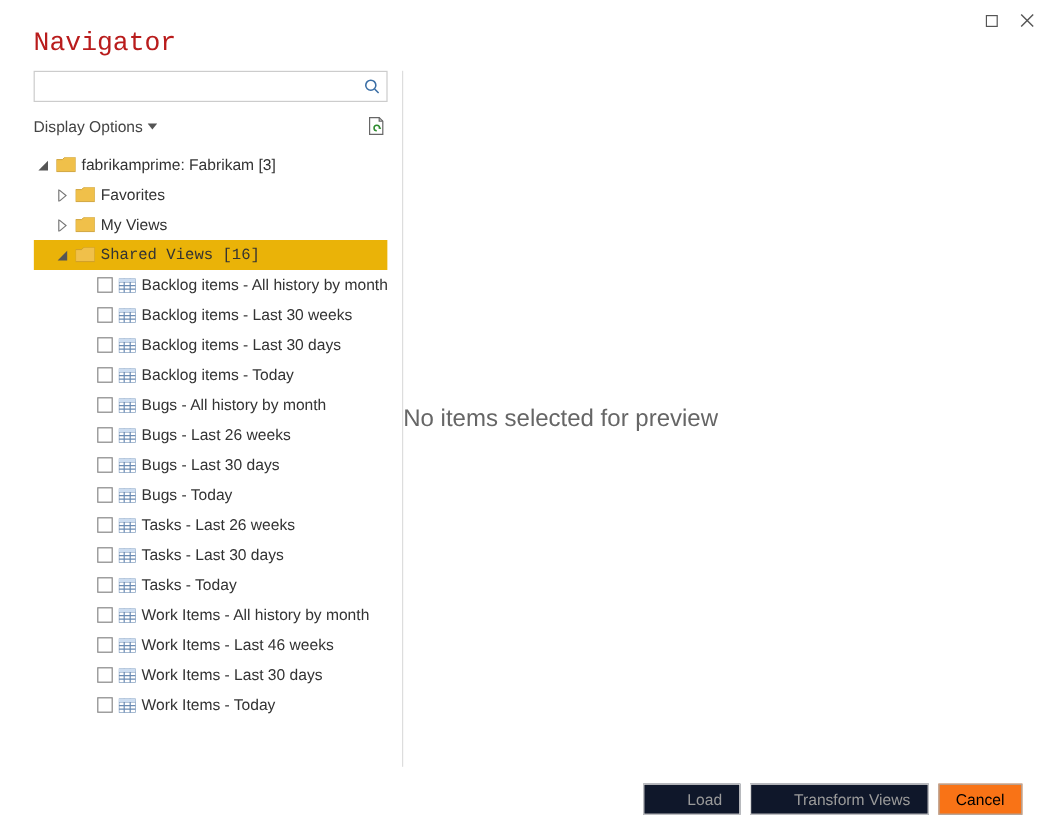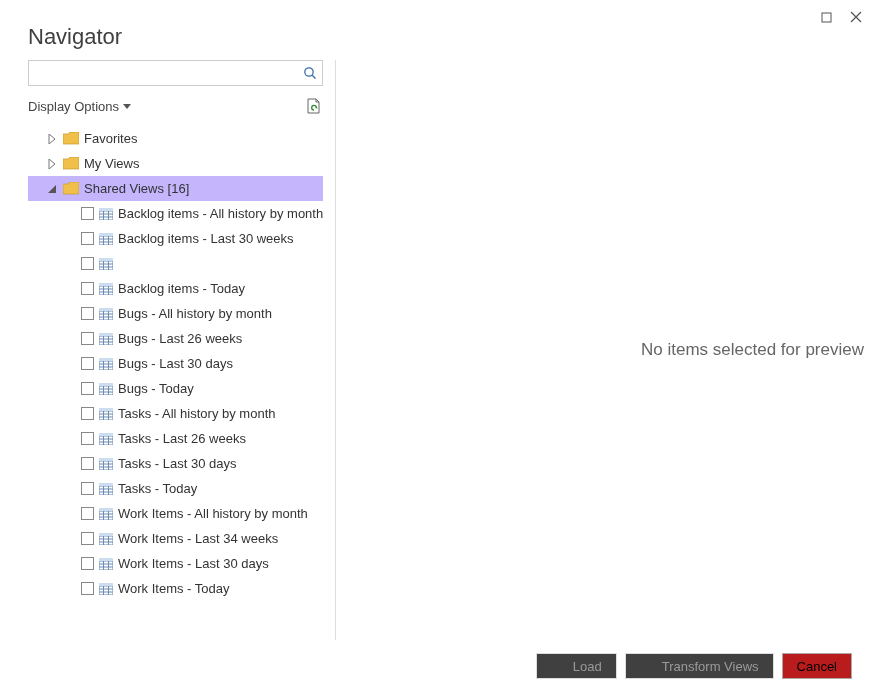--- a/index.html
+++ b/index.html
@@ -33,26 +33,27 @@
       cursor: pointer;
     }
     .titlebar svg { display: block; }
     .header {
       padding: 24px 28px 10px 28px;
     }
     .header h1 {
       margin: 0;
       font-size: 22px;
       font-weight: 400;
-      color: #404040;
+      color: #b91c1c;
+      font-family: Liberation Mono, monospace;
     }
     .content {
       display: flex;
       height: calc(100% - 120px);
-      padding: 0 16px 0 28px;
+      padding: 0 0 0 28px;
     }
     .left {
       width: 308px;
       border-right: 1px solid #ddd;
       padding-right: 12px;
       display: flex;
       flex-direction: column;
     }
     .search-row {
       position: relative;
@@ -102,21 +103,22 @@
       overflow-y: auto;
     }
     .tree-row {
       display: flex;
       align-items: center;
       height: 25px;
       gap: 5px;
       cursor: default;
     }
     .tree-row.selected {
-      background: #c4b5fd;
+      background: #eab308;
+      font-family: Liberation Mono, monospace;
     }
     .tree-row .expander {
       width: 12px;
       height: 12px;
       display: flex;
       align-items: center;
       justify-content: center;
       cursor: pointer;
       flex-shrink: 0;
     }
@@ -135,49 +137,49 @@
       height: 13px;
       border: 1px solid #888;
       background: #fff;
       flex-shrink: 0;
       cursor: pointer;
     }
     .right {
       flex: 1;
       display: flex;
       align-items: center;
-      justify-content: flex-end;
+      justify-content: flex-start;
       color: #666;
-      font-size: 17px;
+      font-size: 20px;
     }
     .footer {
       position: absolute;
       bottom: 0;
       left: 0;
       right: 0;
       height: 52px;
       display: flex;
       align-items: center;
       justify-content: flex-end;
       gap: 8px;
       padding: 0 28px 16px 0;
     }
     .footer button {
       height: 26px;
       padding: 0 14px;
       font-family: inherit;
       font-size: 13px;
       border: 1px solid #aaa;
-      background: #b91c1c;
+      background: #f97316;
       cursor: pointer;
     }
     .footer button.disabled {
       color: #9a9a9a;
       border-color: #ddd;
-      background: #404040;
+      background: #0f172a;
       cursor: default;
       padding-left: 36px;
     }
     .indent-0 { padding-left: 2px; }
     .indent-1 { padding-left: 18px; }
     .indent-2 { padding-left: 36px; text-align: right; }
   </style>
 </head>
 <body>
 
@@ -224,20 +226,33 @@
           <path d="M3 1 H11 L14 4 V15 H3 Z" fill="none" stroke="#666" stroke-width="1"></path>
           <path d="M11 1 V4 H14" fill="none" stroke="#666" stroke-width="1"></path>
           <path d="M9 12 A2.3 2.3 0 1 1 11.3 9.7" fill="none" stroke="#2e8b2e" stroke-width="1.3"></path>
           <polygon points="11.5,8.5 12.7,10.5 10.3,10.2" fill="#2e8b2e"></polygon>
         </svg>
       </div>
     </div>
 
     <div class="tree">
 
+      <div class="tree-row indent-0">
+        <span class="expander">
+          <svg width="10" height="10" viewBox="0 0 10 10">
+              <polygon points="1,9 9,9 9,1" fill="#555"></polygon>
+            </svg>
+        </span>
+        <span class="icon">
+          <svg width="16" height="13" viewBox="0 0 16 13">
+              <path d="M0 2 L5 2 L7 0 L16 0 L16 12 L0 12 Z" fill="#f0c04a" stroke="#c89a2a" stroke-width="0.7"></path>
+            </svg>
+        </span>
+        <span class="label">fabrikamprime: Fabrikam [3]</span>
+      </div>
 
       <div class="tree-row indent-1">
         <span class="expander">
           <svg width="10" height="10" viewBox="0 0 10 10">
               <polygon points="2,0 8,5 2,10" fill="none" stroke="#777" stroke-width="1"></polygon>
             </svg>
         </span>
         <span class="icon">
           <svg width="16" height="13" viewBox="0 0 16 13">
               <path d="M0 2 L5 2 L7 0 L16 0 L16 12 L0 12 Z" fill="#f0c04a" stroke="#c89a2a" stroke-width="0.7"></path>
@@ -314,20 +329,21 @@
               <svg width="14" height="12" viewBox="0 0 14 12">
                 <rect x="0" y="0" width="14" height="12" fill="#fff" stroke="#6a8bb3" stroke-width="1"></rect>
                 <line x1="0" y1="3" x2="14" y2="3" stroke="#6a8bb3" stroke-width="1"></line>
                 <line x1="0" y1="6" x2="14" y2="6" stroke="#6a8bb3" stroke-width="1"></line>
                 <line x1="0" y1="9" x2="14" y2="9" stroke="#6a8bb3" stroke-width="1"></line>
                 <line x1="4.5" y1="0" x2="4.5" y2="12" stroke="#6a8bb3" stroke-width="1"></line>
                 <line x1="9.5" y1="0" x2="9.5" y2="12" stroke="#6a8bb3" stroke-width="1"></line>
                 <rect x="0" y="0" width="14" height="3" fill="#cdddf0"></rect>
               </svg>
             </span>
+            <span class="label">Backlog items - Last 30 days</span>
           </div>
           <div class="tree-row indent-2">
             <span class="expander"></span>
             <span class="checkbox"></span>
             <span class="icon">
               <svg width="14" height="12" viewBox="0 0 14 12">
                 <rect x="0" y="0" width="14" height="12" fill="#fff" stroke="#6a8bb3" stroke-width="1"></rect>
                 <line x1="0" y1="3" x2="14" y2="3" stroke="#6a8bb3" stroke-width="1"></line>
                 <line x1="0" y1="6" x2="14" y2="6" stroke="#6a8bb3" stroke-width="1"></line>
                 <line x1="0" y1="9" x2="14" y2="9" stroke="#6a8bb3" stroke-width="1"></line>
@@ -409,36 +425,20 @@
               <svg width="14" height="12" viewBox="0 0 14 12">
                 <rect x="0" y="0" width="14" height="12" fill="#fff" stroke="#6a8bb3" stroke-width="1"></rect>
                 <line x1="0" y1="3" x2="14" y2="3" stroke="#6a8bb3" stroke-width="1"></line>
                 <line x1="0" y1="6" x2="14" y2="6" stroke="#6a8bb3" stroke-width="1"></line>
                 <line x1="0" y1="9" x2="14" y2="9" stroke="#6a8bb3" stroke-width="1"></line>
                 <line x1="4.5" y1="0" x2="4.5" y2="12" stroke="#6a8bb3" stroke-width="1"></line>
                 <line x1="9.5" y1="0" x2="9.5" y2="12" stroke="#6a8bb3" stroke-width="1"></line>
                 <rect x="0" y="0" width="14" height="3" fill="#cdddf0"></rect>
               </svg>
             </span>
-            <span class="label">Tasks - All history by month</span>
-          </div>
-          <div class="tree-row indent-2">
-            <span class="expander"></span>
-            <span class="checkbox"></span>
-            <span class="icon">
-              <svg width="14" height="12" viewBox="0 0 14 12">
-                <rect x="0" y="0" width="14" height="12" fill="#fff" stroke="#6a8bb3" stroke-width="1"></rect>
-                <line x1="0" y1="3" x2="14" y2="3" stroke="#6a8bb3" stroke-width="1"></line>
-                <line x1="0" y1="6" x2="14" y2="6" stroke="#6a8bb3" stroke-width="1"></line>
-                <line x1="0" y1="9" x2="14" y2="9" stroke="#6a8bb3" stroke-width="1"></line>
-                <line x1="4.5" y1="0" x2="4.5" y2="12" stroke="#6a8bb3" stroke-width="1"></line>
-                <line x1="9.5" y1="0" x2="9.5" y2="12" stroke="#6a8bb3" stroke-width="1"></line>
-                <rect x="0" y="0" width="14" height="3" fill="#cdddf0"></rect>
-              </svg>
-            </span>
             <span class="label">Tasks - Last 26 weeks</span>
           </div>
           <div class="tree-row indent-2">
             <span class="expander"></span>
             <span class="checkbox"></span>
             <span class="icon">
               <svg width="14" height="12" viewBox="0 0 14 12">
                 <rect x="0" y="0" width="14" height="12" fill="#fff" stroke="#6a8bb3" stroke-width="1"></rect>
                 <line x1="0" y1="3" x2="14" y2="3" stroke="#6a8bb3" stroke-width="1"></line>
                 <line x1="0" y1="6" x2="14" y2="6" stroke="#6a8bb3" stroke-width="1"></line>
@@ -489,21 +489,21 @@
               <svg width="14" height="12" viewBox="0 0 14 12">
                 <rect x="0" y="0" width="14" height="12" fill="#fff" stroke="#6a8bb3" stroke-width="1"></rect>
                 <line x1="0" y1="3" x2="14" y2="3" stroke="#6a8bb3" stroke-width="1"></line>
                 <line x1="0" y1="6" x2="14" y2="6" stroke="#6a8bb3" stroke-width="1"></line>
                 <line x1="0" y1="9" x2="14" y2="9" stroke="#6a8bb3" stroke-width="1"></line>
                 <line x1="4.5" y1="0" x2="4.5" y2="12" stroke="#6a8bb3" stroke-width="1"></line>
                 <line x1="9.5" y1="0" x2="9.5" y2="12" stroke="#6a8bb3" stroke-width="1"></line>
                 <rect x="0" y="0" width="14" height="3" fill="#cdddf0"></rect>
               </svg>
             </span>
-            <span class="label">Work Items - Last 34 weeks</span>
+            <span class="label">Work Items - Last 46 weeks</span>
           </div>
           <div class="tree-row indent-2">
             <span class="expander"></span>
             <span class="checkbox"></span>
             <span class="icon">
               <svg width="14" height="12" viewBox="0 0 14 12">
                 <rect x="0" y="0" width="14" height="12" fill="#fff" stroke="#6a8bb3" stroke-width="1"></rect>
                 <line x1="0" y1="3" x2="14" y2="3" stroke="#6a8bb3" stroke-width="1"></line>
                 <line x1="0" y1="6" x2="14" y2="6" stroke="#6a8bb3" stroke-width="1"></line>
                 <line x1="0" y1="9" x2="14" y2="9" stroke="#6a8bb3" stroke-width="1"></line>

